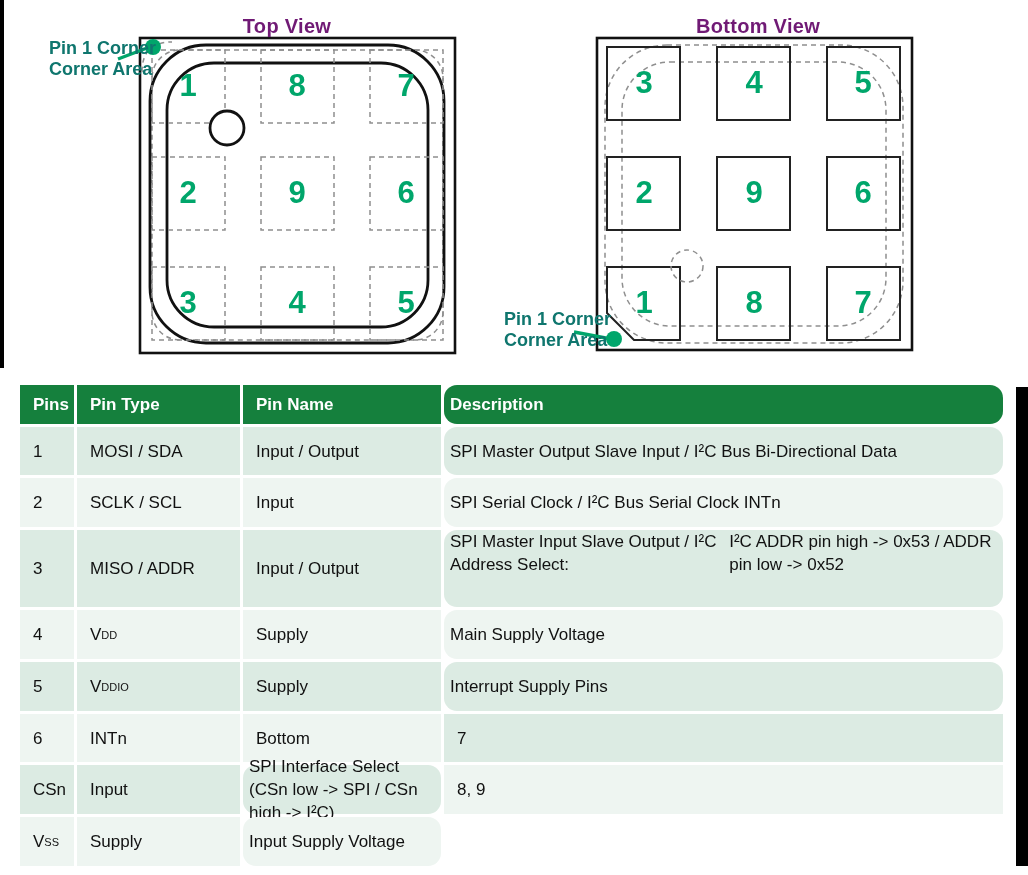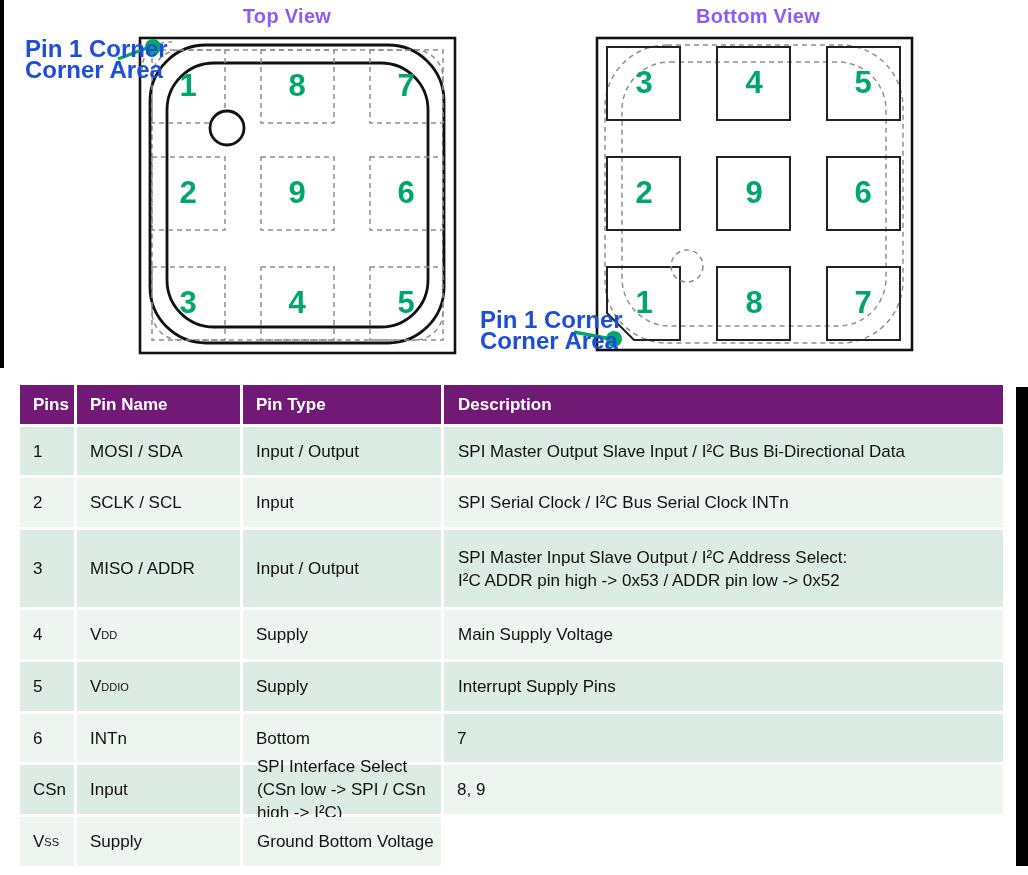--- a/index.html
+++ b/index.html
@@ -1,36 +1,36 @@
 <!DOCTYPE html>
 <html><head>
 <meta charset="utf-8">
 <style>
   html,body{margin:0;padding:0;background:#fff;}
   .page{position:relative;width:1028px;height:875px;background:#fff;overflow:hidden;
         font-family:"Liberation Sans",sans-serif;color:#111;}
   
-  .view-title{position:absolute;top:5px;transform:translateX(-50%);
-              font-size:20px;font-weight:bold;color:#8b5cf6;letter-spacing:.3px;white-space:nowrap;}
-  .pin-label{position:absolute;font-size:24px;font-weight:bold;color:#1d4ed8;
-             line-height:21px;white-space:nowrap;}
+  .view-title{position:absolute;top:15px;transform:translateX(-50%);
+              font-size:20px;font-weight:bold;color:#701a75;letter-spacing:.3px;white-space:nowrap;}
+  .pin-label{position:absolute;font-size:18px;font-weight:bold;color:#0f766e;
+             line-height:21px;white-space:nowrap;margin-left:24px;}
   .pin-num{position:absolute;transform:translate(-50%,-52%);
            font-size:31px;font-weight:bold;color:#00a66b;}
   svg{position:absolute;left:0;top:0;}
   
   .pin-table{position:absolute;left:20px;top:385px;width:983px;display:grid;
              grid-template-columns:54px 163px 198px 1fr;
              grid-template-rows:39px 48px 49px 77px 49px 49px 48px 49px 49px;
              gap:3px;font-size:17px;}
   .cell{display:flex;align-items:center;padding-left:13px;line-height:23px;}
-  .cell.desc{padding-left:14px;}
-  .head{background:#701a75;color:#fff;font-weight:bold;}
+  .cell.desc{padding-left:6px;border-radius:13px;}
+  .head{background:#15803d;color:#fff;font-weight:bold;}
   .odd{background:#dcebe3;}
   .even{background:#eef5f1;}
-  .two-line{flex-direction:column;justify-content:center;align-items:flex-start;}
+  .two-line{flex-direction:row;justify-content:center;align-items:flex-start;}
   sub{font-size:11px;line-height:0;}
   
   .bar{position:absolute;background:#000;}
   .bar-left{left:0;top:0;width:4px;height:368px;}
   .bar-right{left:1016px;top:387px;width:12px;height:479px;}
 </style>
 </head>
 <body>
 
 <div class="page">
@@ -107,22 +107,22 @@
   <span class="pin-num" style="left:863px;top:84px;">5</span>
   <span class="pin-num" style="left:644px;top:194px;">2</span>
   <span class="pin-num" style="left:754px;top:194px;">9</span>
   <span class="pin-num" style="left:863px;top:194px;">6</span>
   <span class="pin-num" style="left:644px;top:304px;">1</span>
   <span class="pin-num" style="left:754px;top:304px;">8</span>
   <span class="pin-num" style="left:863px;top:304px;">7</span>
 
   <div class="pin-table">
     <div class="cell head">Pins</div>
+    <div class="cell head">Pin Type</div>
     <div class="cell head">Pin Name</div>
-    <div class="cell head">Pin Type</div>
     <div class="cell head desc">Description</div>
 
     <div class="cell odd">1</div>
     <div class="cell odd">
         <span>MOSI / SDA</span>
         <sub></sub>
       </div>
     <div class="cell odd">Input / Output</div>
     <div class="cell odd desc">SPI Master Output Slave Input / I²C Bus Bi-Directional Data</div>
 
@@ -175,18 +175,18 @@
       </div>
     <div class="cell odd">Input</div>
     <div class="cell odd desc">SPI Interface Select (CSn low -&gt; SPI / CSn high -&gt; I²C)</div>
 
     <div class="cell even">8, 9</div>
     <div class="cell even">
         <span>V</span>
         <sub>SS</sub>
       </div>
     <div class="cell even">Supply</div>
-    <div class="cell even desc">Ground Bottom Voltage</div>
+    <div class="cell even desc">Input Supply Voltage</div>
   </div>
 
   <div class="bar bar-left"></div>
   <div class="bar bar-right"></div>
 </div>
 
 </body></html>

